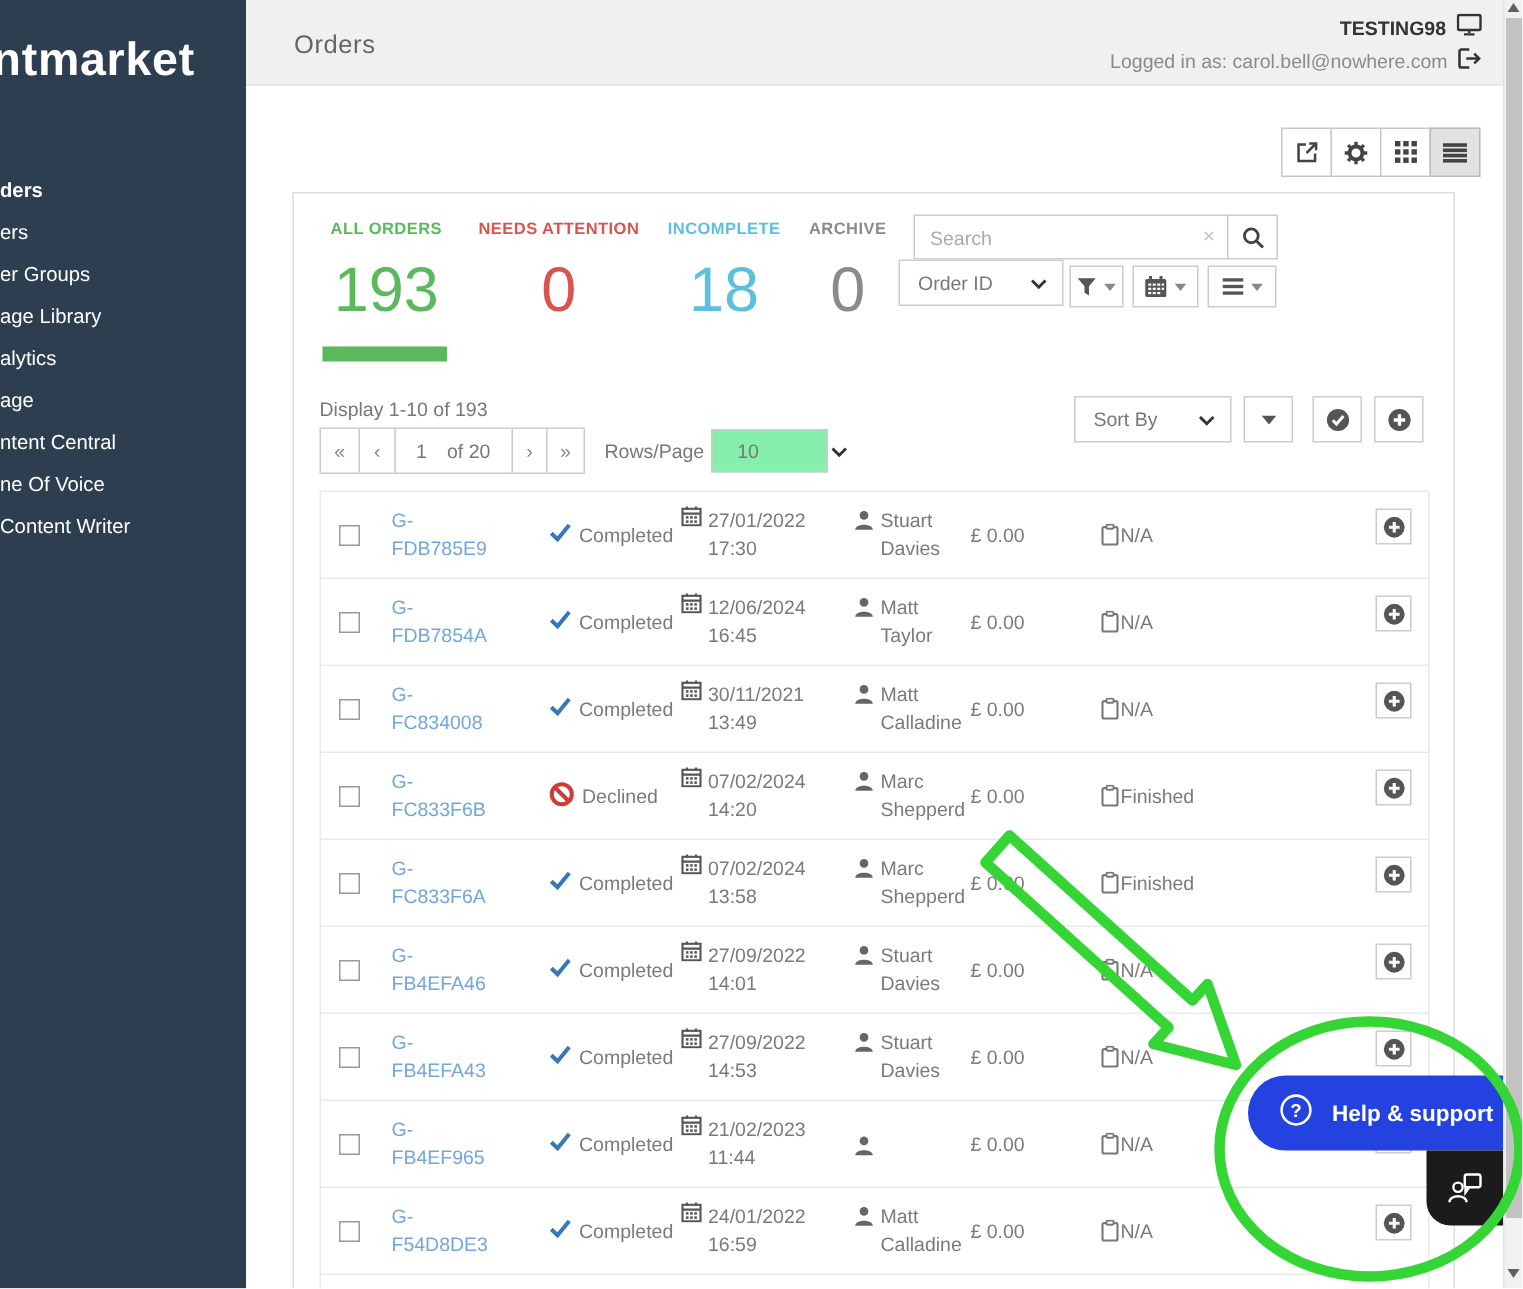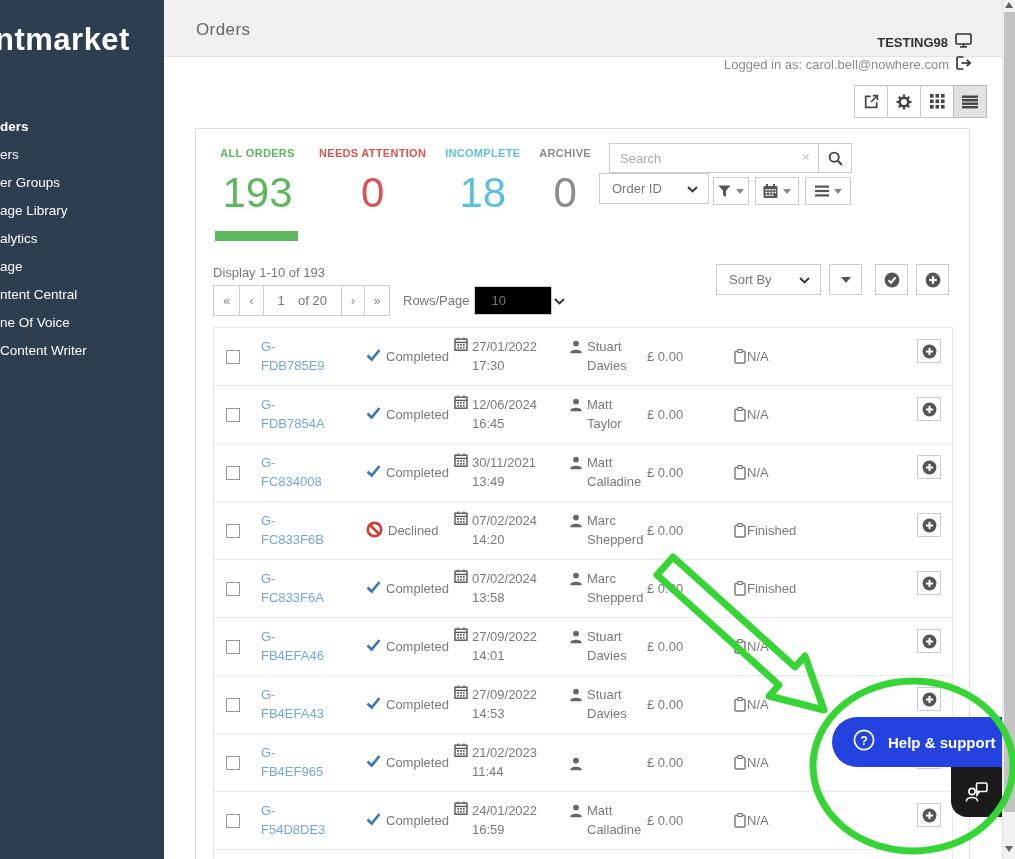--- a/index.html
+++ b/index.html
@@ -10,21 +10,21 @@
   
   .sidebar { position:absolute; left:0; top:0; width:164px; height:859px; background:#2d3e50; overflow:hidden; }
   .logo { position:absolute; left:-5px; top:22px; color:#fff; font-size:31px; font-weight:800; letter-spacing:0.5px; white-space:nowrap; }
   .menu { position:absolute; left:0; top:116px; list-style:none; width:164px; }
   .menu li { height:28px; line-height:22px; color:#fff; font-size:13.5px; white-space:nowrap; cursor:pointer; }
   .menu li.active span { font-weight:bold; }
 
   
   .header { position:absolute; left:164px; top:0; width:838px; height:57px; background:#f0f0f0; border-bottom:1px solid #e2e2e2;padding-left:47px; }
   .header .title { position:absolute; left:32px; top:20px; font-size:17px; color:#666; letter-spacing:0.4px; }
-  .acct { position:absolute; right:30px; top:9px; text-align:left;margin-top:24px; }
+  .acct { position:absolute; right:14px; top:9px; text-align:left; }
   .acct-line1 { display:flex; align-items:center; justify-content:flex-end; gap:7px; font-size:13px; font-weight:bold; color:#333; }
   .acct-line2 { display:flex; align-items:center; justify-content:flex-end; gap:7px; font-size:13px; color:#8a8a8a; margin-top:5px; }
 
   
   .toolbar { position:absolute; left:987px; top:85px; transform:translateX(-100%); display:flex; }
   .tbtn { width:34px; height:33px; background:#fff; border:1px solid #c8c8c8; display:flex; align-items:center; justify-content:center; margin-left:-1px; cursor:pointer; }
   .tbtn.active { background:#e2e2e2; border-color:#bbb; }
 
   
   .panel { position:absolute; left:195px; top:128px; width:775px; height:731px; border:1px solid #ddd; border-bottom:none; background:#fff; }
@@ -52,21 +52,21 @@
 
   
   .display-text { position:absolute; left:17px; top:136px; font-size:13px; color:#777; }
   .pager { position:absolute; left:17px; top:156px; display:flex; align-items:center; }
   .pbtn { height:31px; background:#fff; border:1px solid #ccc; margin-left:-1px; display:flex; align-items:center; justify-content:center; font-size:13px; color:#888; cursor:pointer; }
   .pbtn-first { width:27px; margin-left:0; } .pbtn-prev { width:25px; }
   .page-box { width:79px; height:31px; border:1px solid #ccc; margin-left:-1px; display:flex; align-items:center; font-size:13px; color:#777; }
   .page-box .page-val { width:34px; text-align:center; }
   .pbtn-next { width:24px; } .pbtn-last { width:26px; }
   .rows-label { margin-left:13px; font-size:13px; color:#777; }
-  .rows-select { margin-left:5px; width:78px; height:29px; border:1px solid #ccc; background:#000000; display:flex; align-items:center; justify-content:space-between; padding:0 9px 0 16px; font-size:13px; color:#777; cursor:pointer;gap:48px; }
+  .rows-select { margin-left:5px; width:78px; height:29px; border:1px solid #ccc; background:#86efac; display:flex; align-items:center; justify-content:space-between; padding:0 9px 0 16px; font-size:13px; color:#777; cursor:pointer;gap:48px; }
 
   
   .sort-select { position:absolute; left:520px; top:135px; width:105px; height:31px; border:1px solid #ccc; background:#fff; display:flex; align-items:center; justify-content:space-between; padding:0 10px 0 12px; font-size:13px; color:#777; cursor:pointer; }
   .sbtn { position:absolute; top:135px; width:33px; height:31px; background:#fff; border:1px solid #ccc; display:flex; align-items:center; justify-content:center; cursor:pointer; }
   .sbtn-caret { left:633px; } .sbtn-check { left:679px; } .sbtn-plus { left:720px; }
 
   
   .orders-table { position:absolute; left:17px; top:198px; width:740px; border:1px solid #e9e9e9; border-bottom:none; }
   .order-row { position:relative; height:58px; border-bottom:1px solid #e9e9e9; display:flex; align-items:center; font-size:13px; color:#7a7a7a; background:#fff; }
   .row-partial { height:10px; background:#fff; }

